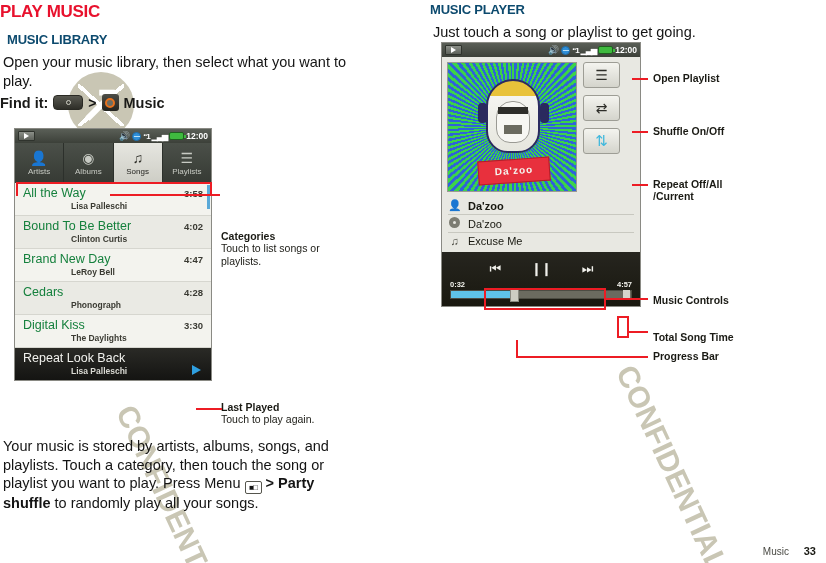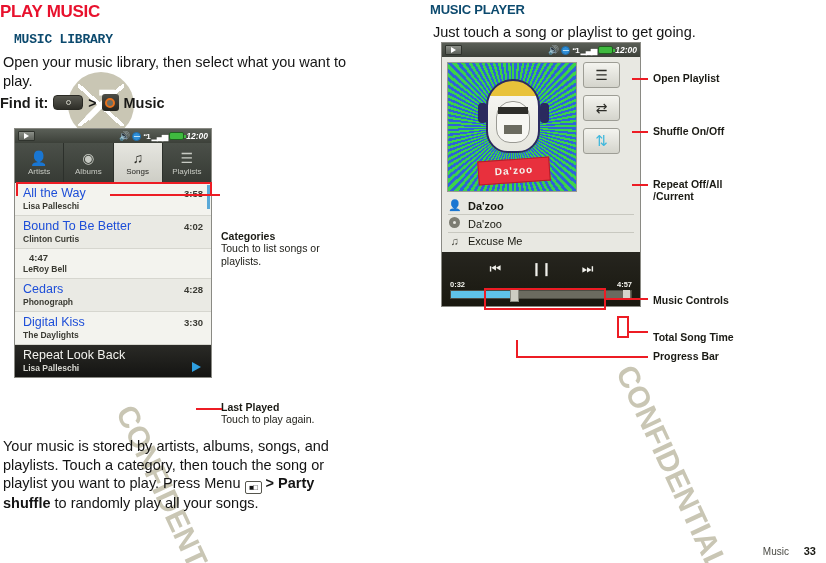--- a/index.html
+++ b/index.html
@@ -184,21 +184,21 @@
     background: #3fba3f;
     border: 1px solid #1f5f1f;
     border-radius: 2px;
     position: relative;
   }
   .ico-batt::after {
     content:"";
     position:absolute; right:-3px; top:2px;
     width:2px; height:3px; background:#3fba3f;
   }
-  .clock { font-size: 8.5px; font-style: italic; }
+  .clock { font-size: 8.5px; }
 
   
   .tabs {
     display: flex;
     height: 40px;
     background: linear-gradient(to bottom,#4b5049,#363a34);
   }
   .tab {
     flex: 1;
     display: flex; flex-direction: column;
@@ -226,35 +226,36 @@
   .song-row.alt { background: #eaeae4; }
   .song-row.now {
     background: linear-gradient(to bottom,#2a2a26,#141412);
     border-bottom: none;
   }
   .song-title-line {
     display: flex; align-items: baseline;
   }
   .song-title {
     font-size: 12.5px;
-    color: #1d4ed8;
+    color: #15803d;
     flex: 1;
     font-family: "Liberation Sans", sans-serif;
   }
   .song-dur {
     font-size: 9.5px;
     color: #3a3a33;
     font-weight: bold;
     margin-left: 6px;
   }
   .song-artist {
     font-size: 8.5px;
     font-weight: bold;
     color: #3b3b33;
     margin-top: 1px;
+    margin-left: 48px;
   }
   .song-row.now .song-title { color: #f2f2ee; }
   .song-row.now .song-artist { color: #d8d8d2; }
   .play-tri {
     position: absolute;
     right: 10px; bottom: 5px;
     width: 0; height: 0;
     border-left: 9px solid #2f9fe0;
     border-top: 5px solid transparent;
     border-bottom: 5px solid transparent;
@@ -470,21 +471,21 @@
 <div class="moto-logo" style="left:68px; top:72px;">
     <span class="mark">↗</span>
   </div>
 
 <div class="col" id="left-col">
 
   <div style="position:absolute; left:0; top:2px;">
     <div class="h1">PLAY MUSIC</div>
   </div>
 
-  <div style="position:absolute; left:14px; top:32px;font-family:Liberation Mono, monospace;">
+  <div style="position:absolute; left:7px; top:32px;">
     <div class="h2">MUSIC LIBRARY</div>
   </div>
 
   <div style="position:absolute; left:0; top:50px; width:380px;">
     <p class="body-txt">Open your music library, then select what you want to play.</p>
   </div>
 
   <div class="find-it" style="position:absolute; left:0; top:94px;">
     <span>Find it:</span>
     <span class="key-btn">
@@ -542,20 +543,21 @@
       </div>
       <div class="song-row alt">
         <div class="song-title-line">
           <span class="song-title">Bound To Be Better</span>
           <span class="song-dur">4:02</span>
         </div>
         <div class="song-artist">Clinton Curtis</div>
       </div>
       <div class="song-row">
         <div class="song-title-line">
+          <span class="song-title">Brand New Day</span>
           <span class="song-dur">4:47</span>
         </div>
         <div class="song-artist">LeRoy Bell</div>
       </div>
       <div class="song-row alt">
         <div class="song-title-line">
           <span class="song-title">Cedars</span>
           <span class="song-dur">4:28</span>
         </div>
         <div class="song-artist">Phonograph</div>

